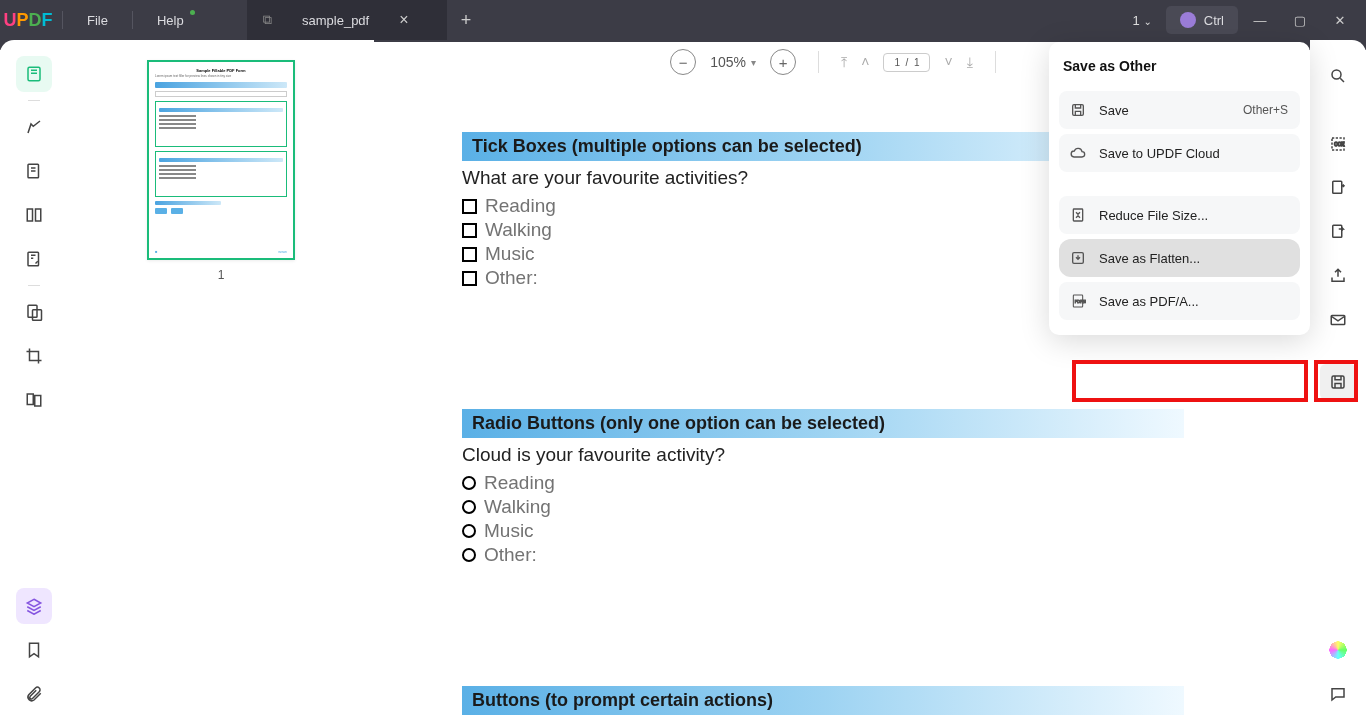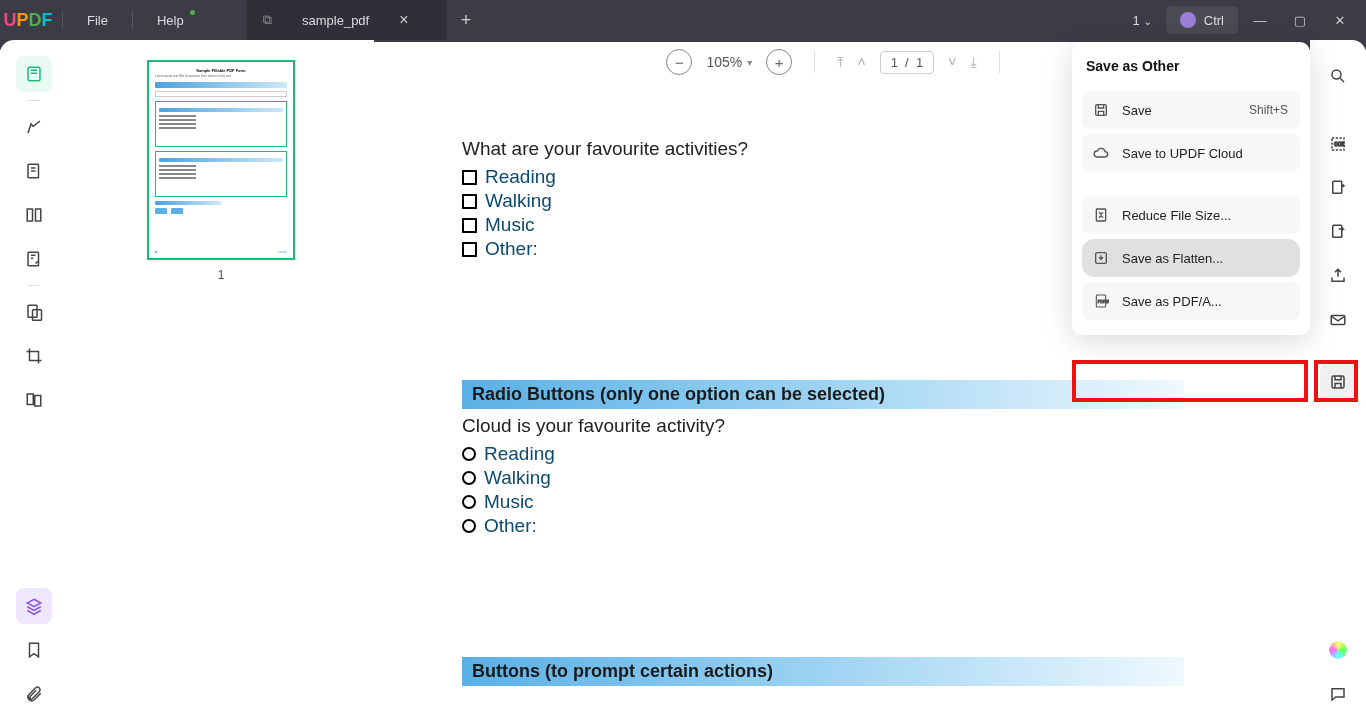--- a/index.html
+++ b/index.html
@@ -41,36 +41,36 @@
 .thumb-box{ border:1px solid #1abc7a; height:46px; margin:4px 0; padding:3px;}
 .thumb-line{ height:2px; background:#888; margin:2px 0; width:30%;}
 .thumb-num{ margin-top:8px; font-size:12px; color:#555;}
 
 
 .docview{ position:absolute; left:374px; right:68px; top:42px; bottom:0; background:#fff; overflow:hidden;}
 .doc-page{ position:absolute; left:18px; top:0; width:862px; background:#fff; padding:50px 70px 30px 70px;}
 .section-header{ background:linear-gradient(90deg,#5ab0e6 0%, #9dd3f2 50%, #eff9ff 100%); padding:4px 10px; font-weight:700; color:#1a1a1a; font-size:18px; margin-top:28px; margin-bottom:6px;}
 .section-header:first-of-type{ margin-top:0;}
 .question{ font-size:19px; color:#222; margin:6px 0;}
-.opt-row{ font-size:19px; color:#0c4a6e; display:flex; align-items:center; gap:8px; margin:2px 0;}
+.opt-row{ font-size:19px; color:#737373; display:flex; align-items:center; gap:8px; margin:2px 0;}
 .opt-box{ display:inline-block; width:15px; height:15px; border:2px solid #000;}
 .opt-circle{ display:inline-block; width:14px; height:14px; border:2px solid #000; border-radius:50%;}
 
 
 .doc-toolbar{ position:absolute; left:374px; right:68px; top:2px; height:40px; display:flex; align-items:center; justify-content:center; gap:16px; background:#fff; color:#555;}
 .tb-ctrl{ display:flex; align-items:center; gap:14px;}
 .circle-btn{ width:26px; height:26px; border:1.5px solid #888; border-radius:50%; display:flex; align-items:center; justify-content:center; font-size:15px; cursor:pointer; color:#666;}
 .zoom-disp{ display:flex; align-items:center; gap:5px; font-size:14px;}
 .zoom-caret{ font-size:10px; color:#888;}
-.page-box{ border:1px solid #ccc; border-radius:4px; padding:3px 10px; font-size:13px;}
+.page-box{ border:1px solid #ccc; border-radius:4px; padding:3px 10px; font-size:10px;}
 .tb-vsep{ width:1px; height:22px; background:#ddd; margin:0 6px;}
 .nav-arrow{ color:#aaa; font-size:14px; cursor:pointer;}
 
 
-.save-panel{ position:absolute; right:56px; top:2px; width:238px; background:#fff; border-radius:10px; box-shadow:0 6px 30px rgba(0,0,0,.15); z-index:20; padding: 0 0 10px 0;}
+.save-panel{ position:absolute; right:56px; top:2px; width:261px; background:#fff; border-radius:10px; box-shadow:0 6px 30px rgba(0,0,0,.15); z-index:20; padding: 0 0 10px 0;}
 .save-panel-title{ font-weight:700; font-size:14px; padding:16px 14px 12px; color:#111;}
 .save-item{ margin:5px 10px; padding:10px 10px; border-radius:8px; background:#f6f7f8; font-size:13px; color:#222; display:flex; align-items:center; gap:12px; cursor:pointer; position:relative;}
 .save-item .shortcut{ position:absolute; right:12px; color:#555; font-size:12px;}
 .save-item.highlight{ background:#e0e0e0;border-radius:12px;}
 .save-gap{ height:14px;}
 .save-ic{ width:18px; height:18px; display:inline-flex; align-items:center; justify-content:center; color:#555;}
 
 
 .redbox1{ position:absolute; border:4px solid #e11; z-index:30;}
 .redbox-a{ right:58px; top:320px; width:236px; height:42px;}
@@ -241,20 +241,21 @@
         <span>1</span>&nbsp;&nbsp;<span>/</span>&nbsp;&nbsp;<span>1</span>
       </span>
       <span class="nav-arrow">˅</span>
       <span class="nav-arrow">⤓</span>
     </div>
     <div class="tb-vsep"></div>
   </div>
 
   <div class="docview">
     <div class="doc-page">
+      <div class="section-header">Tick Boxes (multiple options can be selected)</div>
       <div class="question">What are your favourite activities?</div>
       <div class="opt-row">
           <span class="opt-box"></span>
           <span>Reading</span>
         </div>
       <div class="opt-row">
           <span class="opt-box"></span>
           <span>Walking</span>
         </div>
       <div class="opt-row">
@@ -295,21 +296,21 @@
   <div class="save-panel">
     <div class="save-panel-title">Save as Other</div>
     <div class="save-item">
       <span class="save-ic">
           <svg width="16" height="16" viewBox="0 0 24 24" fill="none" stroke="currentColor" stroke-width="2">
             <rect x="4" y="4" width="16" height="16" rx="2"></rect>
             <path d="M8 4v5h8V4M8 20v-6h8v6"></path>
           </svg>
         </span>
       <span>Save</span>
-      <span class="shortcut">Shift+S</span>
+      <span class="shortcut">Other+S</span>
     </div>
     <div class="save-item">
       <span class="save-ic">
           <svg width="16" height="16" viewBox="0 0 24 24" fill="none" stroke="currentColor" stroke-width="2">
             <path d="M18 18a4 4 0 000-8 6 6 0 00-11.5-1A4.5 4.5 0 006 18h12z"></path>
           </svg>
         </span>
       <span>Save to UPDF Cloud</span>
     </div>
     <div class="save-gap"></div>

